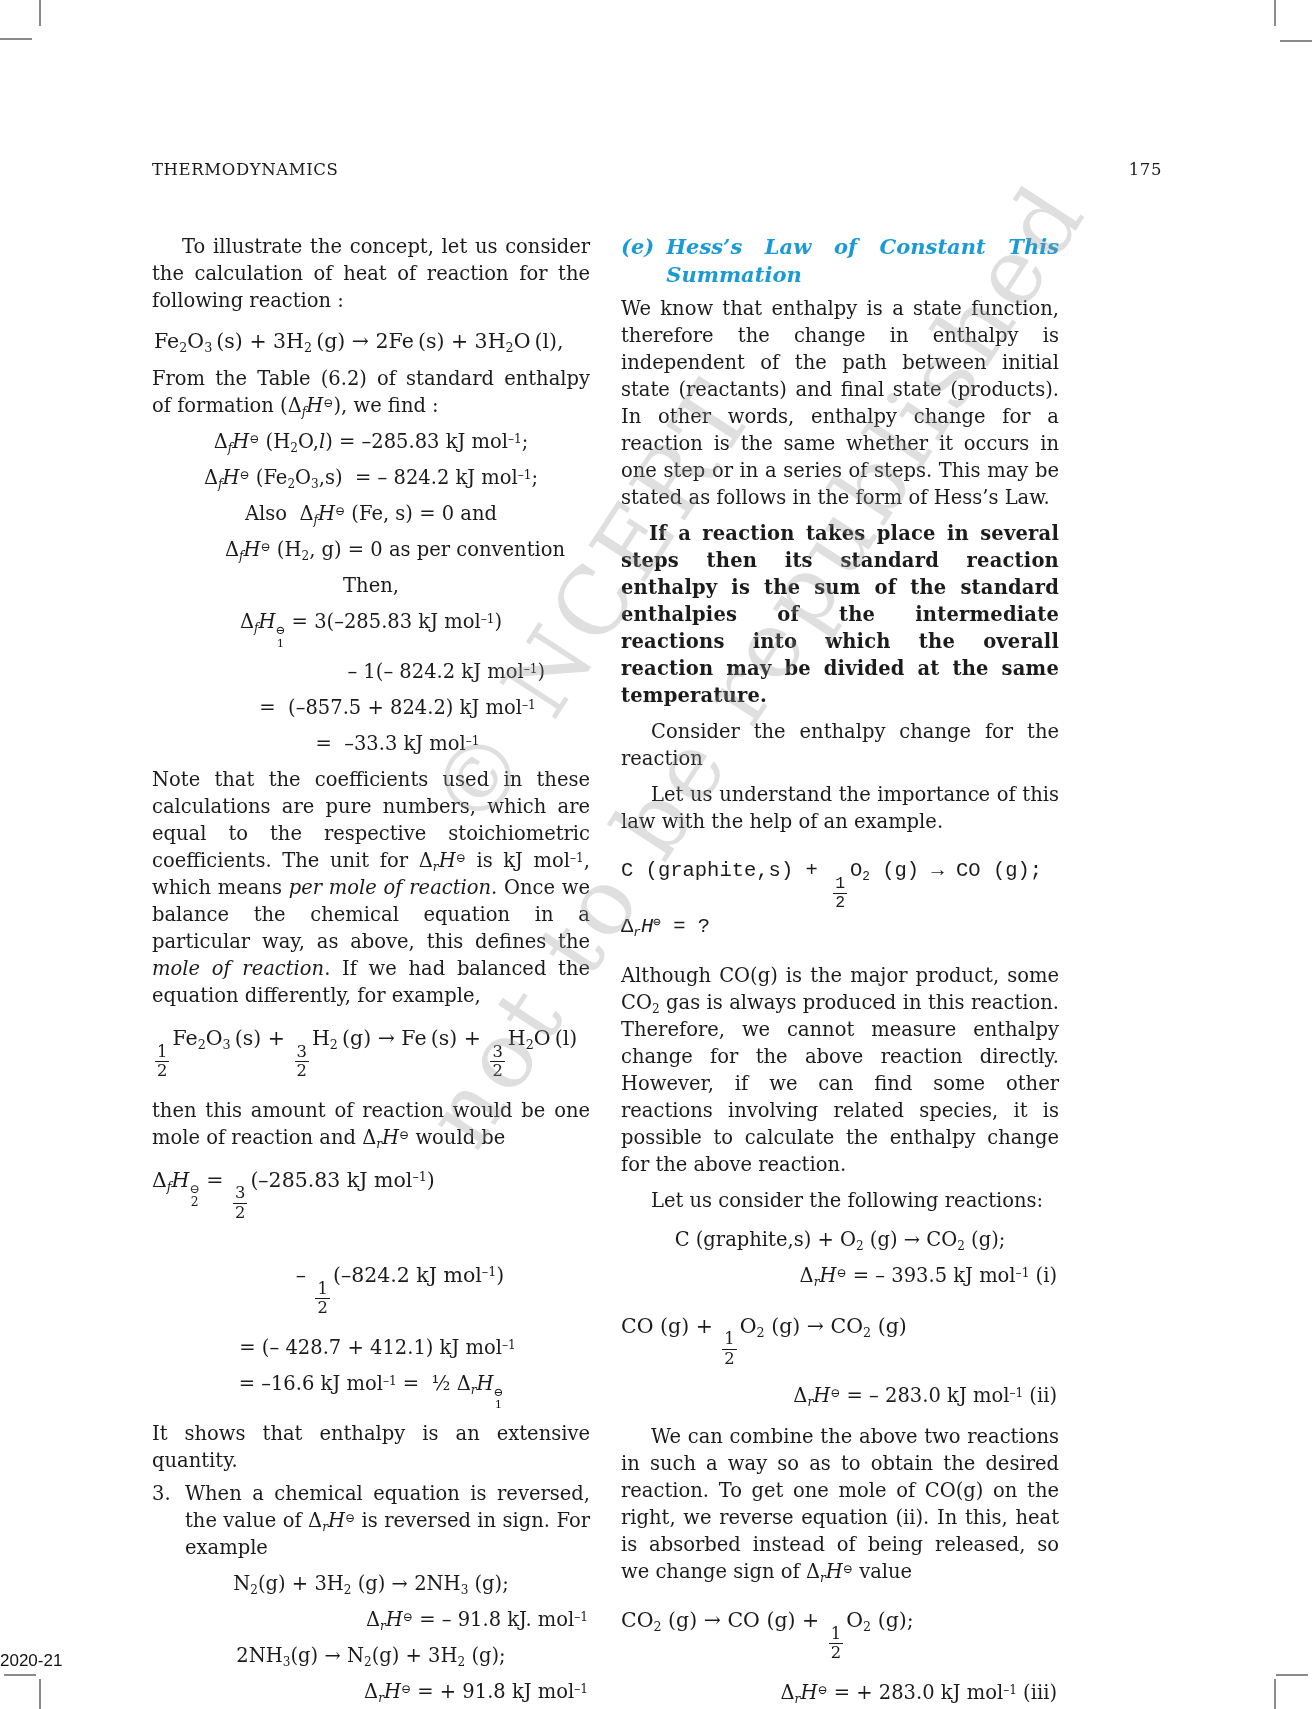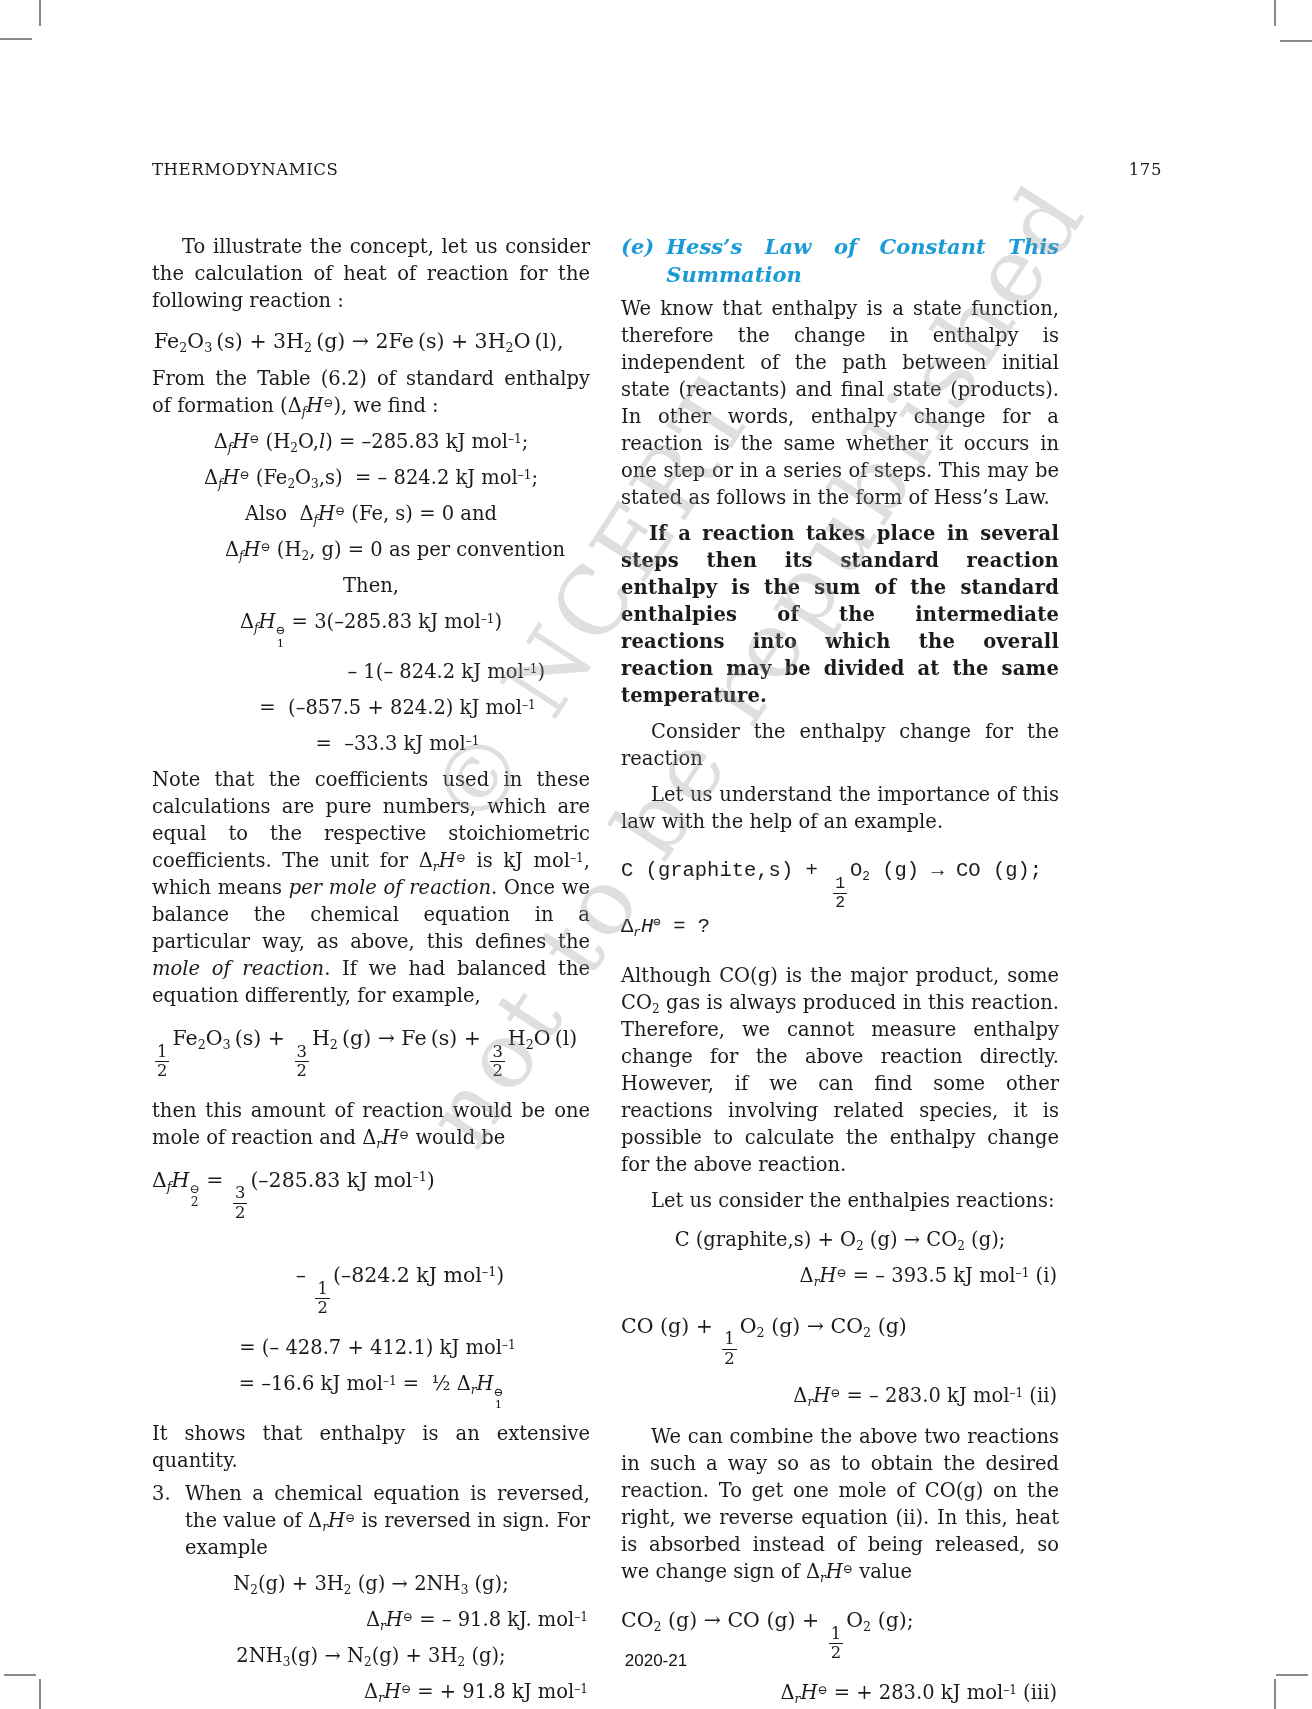--- a/index.html
+++ b/index.html
@@ -34,21 +34,21 @@
     font-family:"DejaVu Serif",serif;
     pointer-events:none;z-index:3;white-space:nowrap;
   }
   .header{
     position:absolute;left:152px;right:150px;top:160px;
     display:flex;justify-content:space-between;align-items:center;
     font-size:16.5px;letter-spacing:0.6px;z-index:2;
   }
   .footer{
     position:absolute;left:0;right:0;bottom:38px;
-    text-align:center;font-family:"Liberation Sans",sans-serif;
+    font-family:"Liberation Sans",sans-serif;
     font-size:17px;color:#111;z-index:2;margin-top:28px;
   }
   .columns{
     position:absolute;left:152px;top:205px;width:908px;
     display:flex;gap:31px;z-index:2;
   }
   .col{width:438px;font-size:19.5px;line-height:27px;text-align:justify;margin-top:28px;}
   .col p{margin:0;}
   .ind{text-indent:30px;}
   .gapt{margin-top:9px !important;}
@@ -166,21 +166,21 @@
       </div>
       <p>We know that enthalpy is a state function, therefore the change in enthalpy is independent  of the path between initial state (reactants) and final state (products). In other words, enthalpy change for a reaction is the same whether it occurs in one step or in a series of steps. This may be stated as follows in the form of Hess’s Law.</p>
       <p class="bold-law gapt">If a reaction takes place in several steps then its standard reaction enthalpy is the sum of the standard enthalpies of the intermediate reactions into which the overall reaction may be divided at the same temperature.</p>
       <p class="ind gapt">Consider the enthalpy change for the reaction</p>
       <p class="ind gapt">Let us understand the importance of this law with the help of an example.</p>
       <p class="eq tall" style="margin:22px 0;font-family:Liberation Mono, monospace;">C (graphite,s) + <span class="fr">
             <span>1</span>
             <span>2</span>
           </span>O<sub>2</sub> (g) → CO (g); Δ<sub><i>r</i></sub><i>H</i><sup>⊖</sup> = ?</p>
       <p>Although CO(g) is the major product, some CO<sub>2</sub> gas is always produced in this reaction. Therefore, we cannot measure enthalpy change for the above reaction directly. However, if we can find some other reactions involving related species, it is possible to calculate the enthalpy change for the above reaction.</p>
-      <p class="ind gapt">Let us consider the enthalpies reactions:</p>
+      <p class="ind gapt">Let us consider the following reactions:</p>
       <p class="calc" style="margin-top:12px;">C (graphite,s) + O<sub>2</sub> (g) → CO<sub>2</sub> (g);</p>
       <p class="val gapt">Δ<sub><i>r</i></sub><i>H</i><sup>⊖</sup> = – 393.5 kJ mol<sup>–1</sup> (i)</p>
       <p class="eq tall" style="margin:24px 0 14px 0;">CO (g) + <span class="fr">
             <span>1</span>
             <span>2</span>
           </span>O<sub>2</sub> (g) → CO<sub>2</sub> (g)</p>
       <p class="val">Δ<sub><i>r</i></sub><i>H</i><sup>⊖</sup> = – 283.0 kJ mol<sup>–1</sup> (ii)</p>
       <p class="ind" style="margin-top:14px;">We can combine the above two reactions in such a way so as to obtain the desired reaction. To get one mole of CO(g) on the right, we reverse equation (ii). In this, heat is absorbed instead of being released, so we change sign of Δ<sub><i>r</i></sub><i>H</i><sup>⊖</sup> value</p>
       <p class="eq tall" style="margin:22px 0 16px 0;">CO<sub>2</sub> (g) → CO (g) + <span class="fr">
             <span>1</span>

